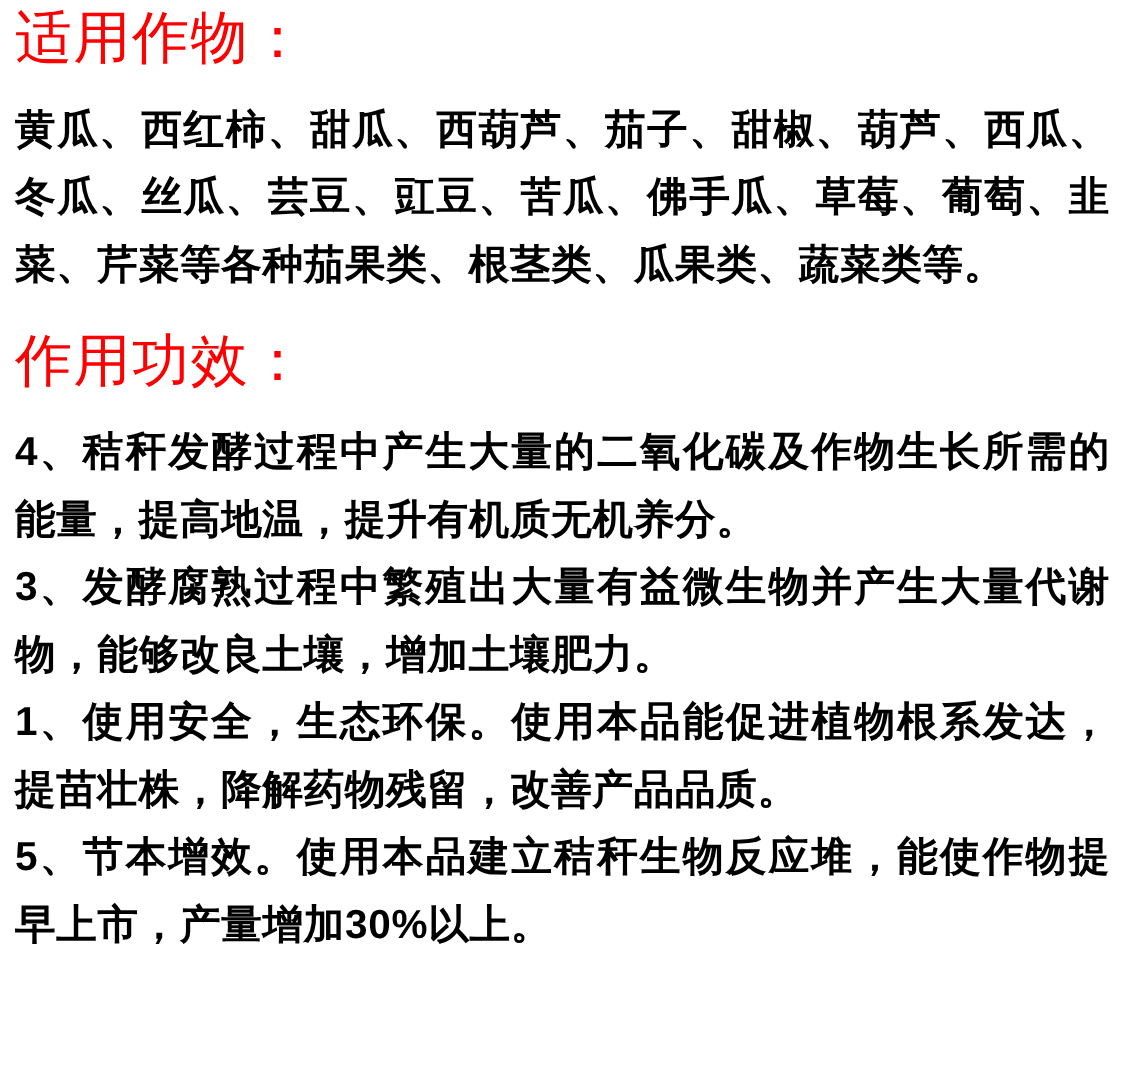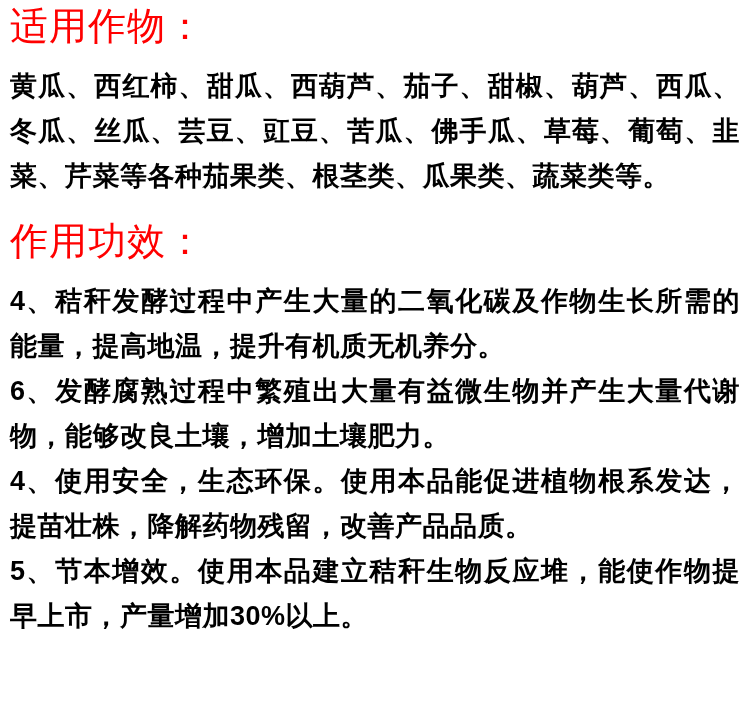--- a/index.html
+++ b/index.html
@@ -49,20 +49,20 @@
 <div class="doc">
 
   <h1 class="section-heading">适用作物：</h1>
 
   <p class="body-text crops">黄瓜、西红柿、甜瓜、西葫芦、茄子、甜椒、葫芦、西瓜、冬瓜、丝瓜、芸豆、豇豆、苦瓜、佛手瓜、草莓、葡萄、韭菜、芹菜等各种茄果类、根茎类、瓜果类、蔬菜类等。</p>
 
   <h1 class="section-heading second">作用功效：</h1>
 
   <p class="body-text">4、秸秆发酵过程中产生大量的二氧化碳及作物生长所需的能量，提高地温，提升有机质无机养分。</p>
 
-  <p class="body-text">6、发酵腐熟过程中繁殖出大量有益微生物并产生大量代谢物，能够改良土壤，增加土壤肥力。</p>
+  <p class="body-text">3、发酵腐熟过程中繁殖出大量有益微生物并产生大量代谢物，能够改良土壤，增加土壤肥力。</p>
 
 
-  <p class="body-text">4、使用安全，生态环保。使用本品能促进植物根系发达，提苗壮株，降解药物残留，改善产品品质。</p>
+  <p class="body-text">1、使用安全，生态环保。使用本品能促进植物根系发达，提苗壮株，降解药物残留，改善产品品质。</p>
 
   <p class="body-text">5、节本增效。使用本品建立秸秆生物反应堆，能使作物提早上市，产量增加30%以上。</p>
 
 </div>
 
 </body></html>

